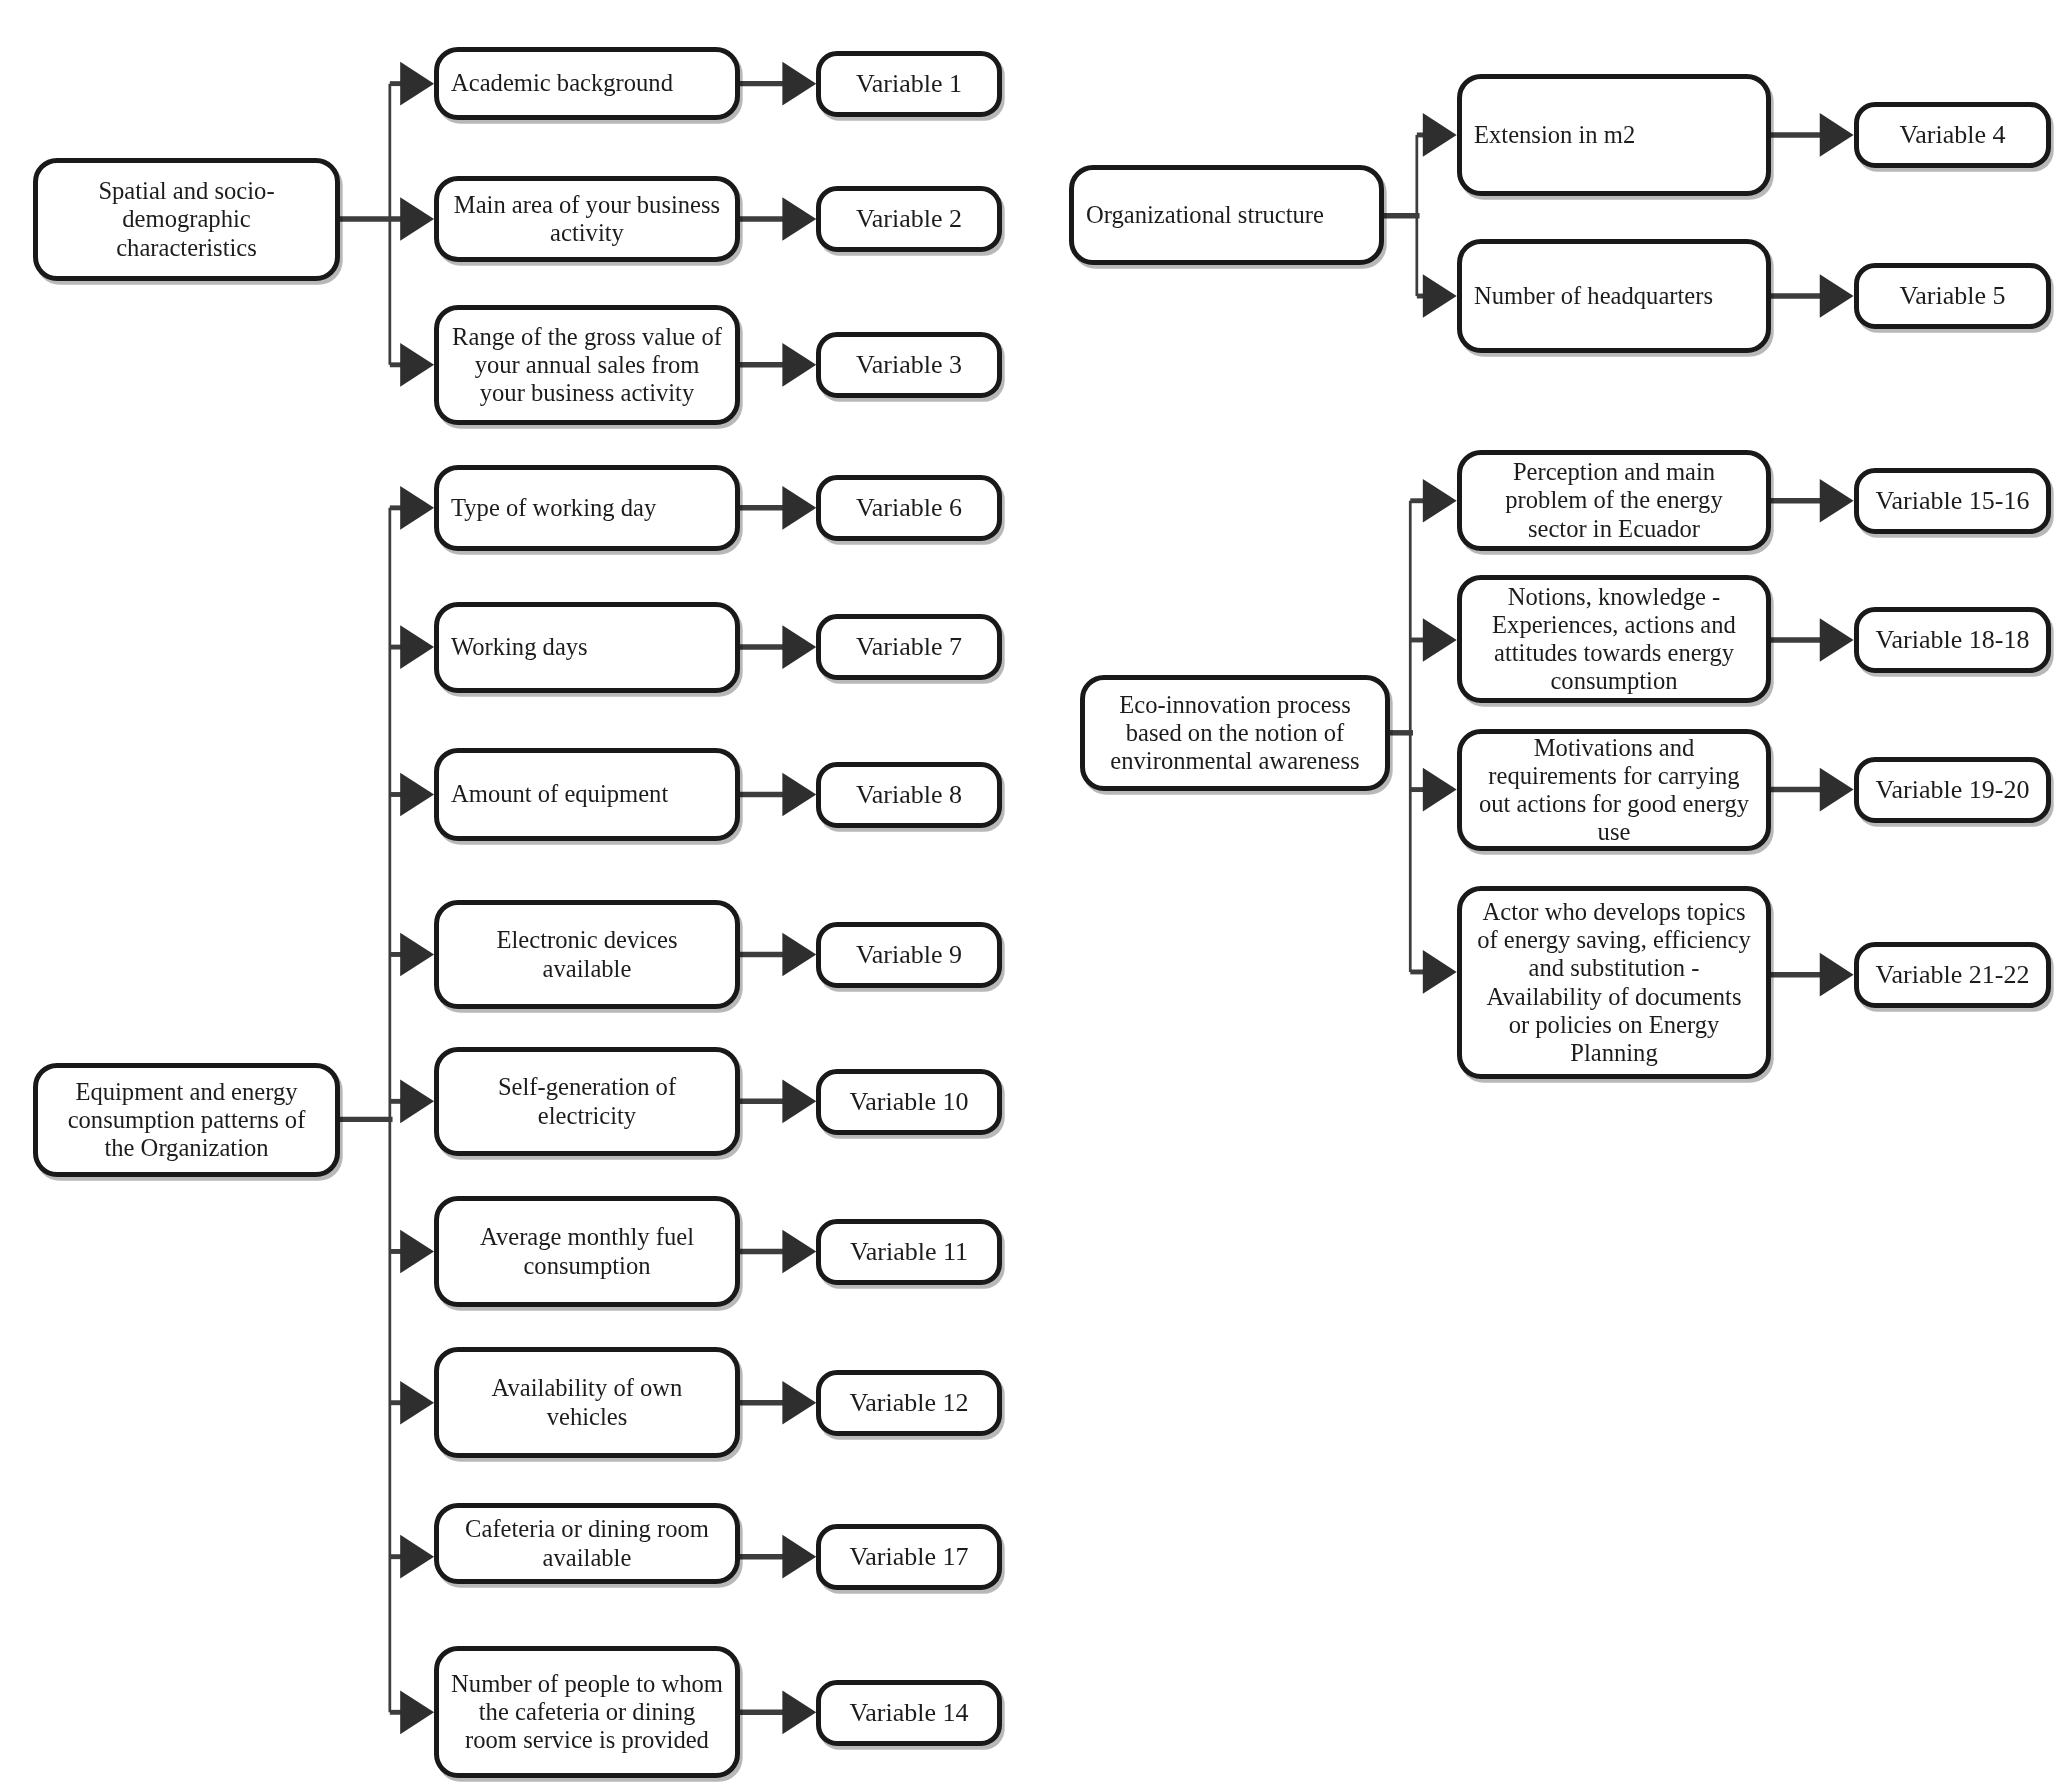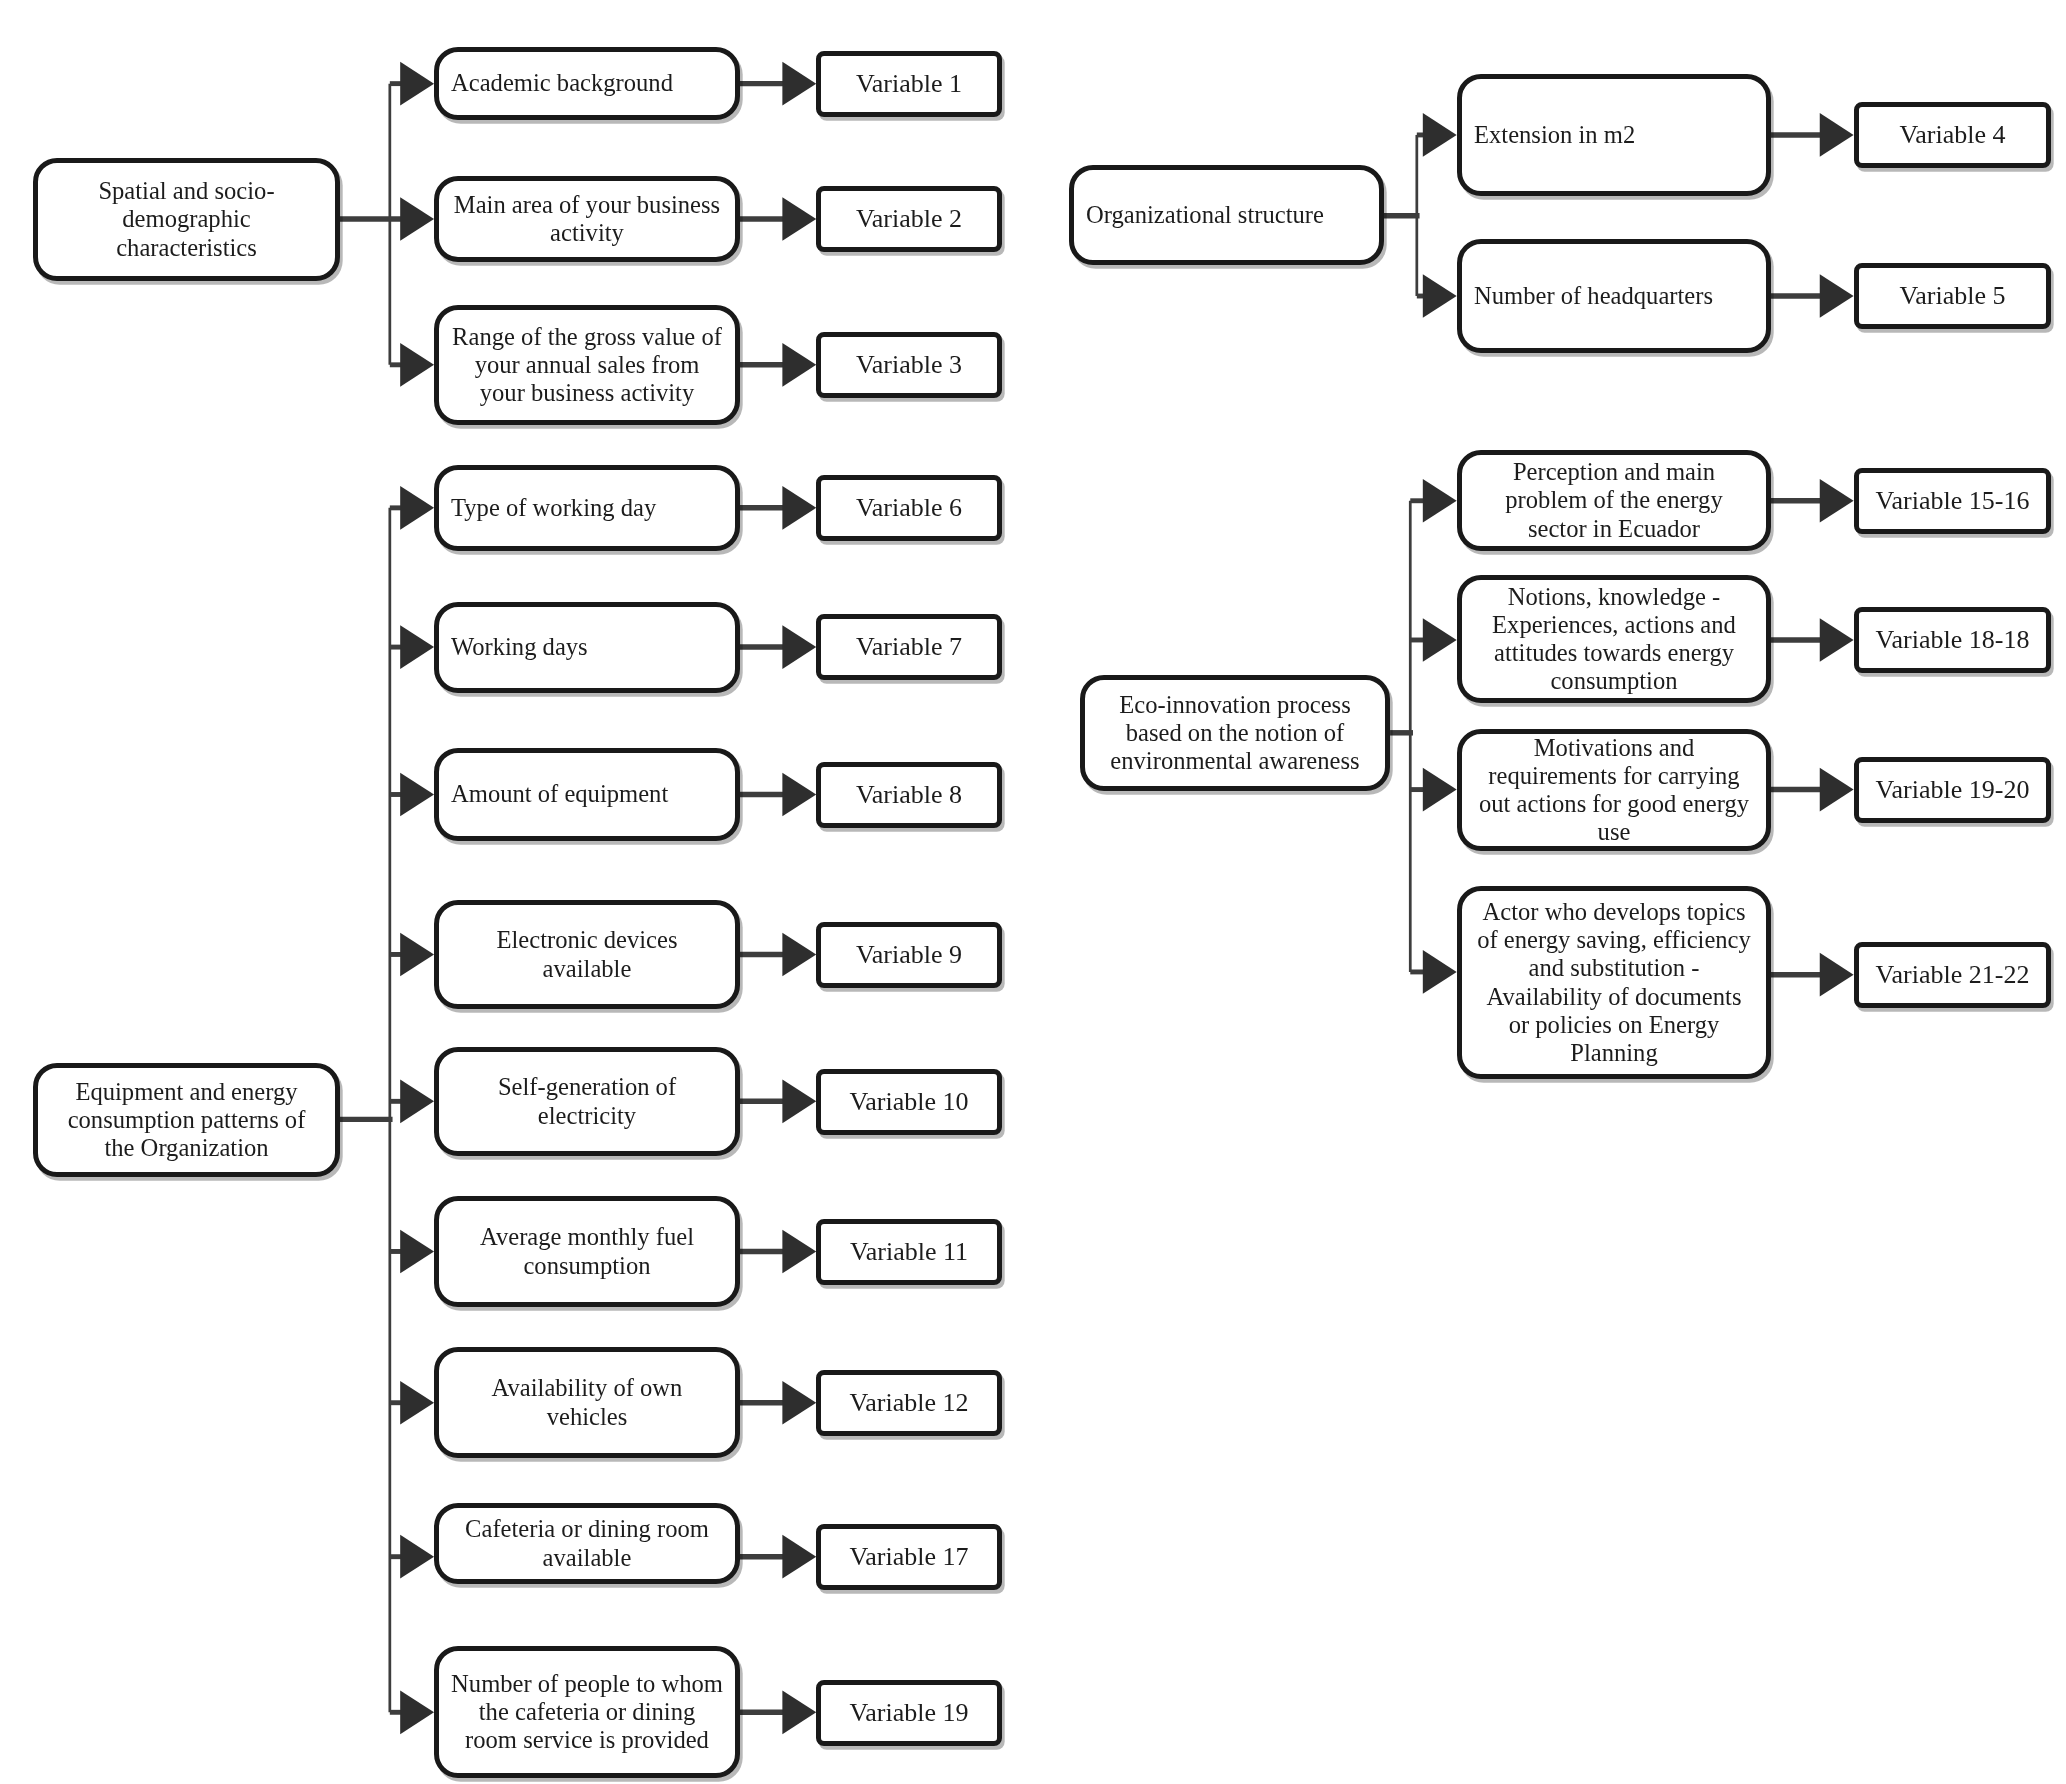--- a/index.html
+++ b/index.html
@@ -31,21 +31,21 @@
     text-align:center;
     padding:2.2px 12px;
     font-size:24.6px;
     line-height:1.14;
   }
   .vnode{
     position:absolute;
     box-sizing:border-box;
     background:#ffffff;
     border:5.5px solid #191919;
-    border-radius:8px;
+    border-radius:21px;
     box-shadow:2.7px 3.8px 0 rgba(0,0,0,0.28);
     display:flex;
     align-items:center;
     justify-content:center;
     text-align:center;
     padding:2.2px 6.6px;
     font-size:26px;
     line-height:1.1;
   }
   .lbl{display:inline-block;}
@@ -235,21 +235,21 @@
   <div class="vnode" style="left:816px;top:1219px;width:186px;height:66px">
     <span class="lbl">Variable 11</span>
   </div>
   <div class="vnode" style="left:816px;top:1370px;width:186px;height:66px">
     <span class="lbl">Variable 12</span>
   </div>
   <div class="vnode" style="left:816px;top:1524px;width:186px;height:66px">
     <span class="lbl">Variable 17</span>
   </div>
   <div class="vnode" style="left:816px;top:1680px;width:186px;height:66px">
-    <span class="lbl">Variable 19</span>
+    <span class="lbl">Variable 14</span>
   </div>
 
   <div class="node" style="left:1080px;top:675px;width:310px;height:116px">
     <span class="lbl">Eco-innovation process based on the notion of environmental awareness</span>
   </div>
   <div class="node" style="left:1457px;top:450px;width:314px;height:101px">
     <span class="lbl">Perception and main problem of the energy sector in Ecuador</span>
   </div>
   <div class="node" style="left:1457px;top:729px;width:314px;height:122px">
     <span class="lbl">Motivations and requirements for carrying out actions for good energy use</span>

